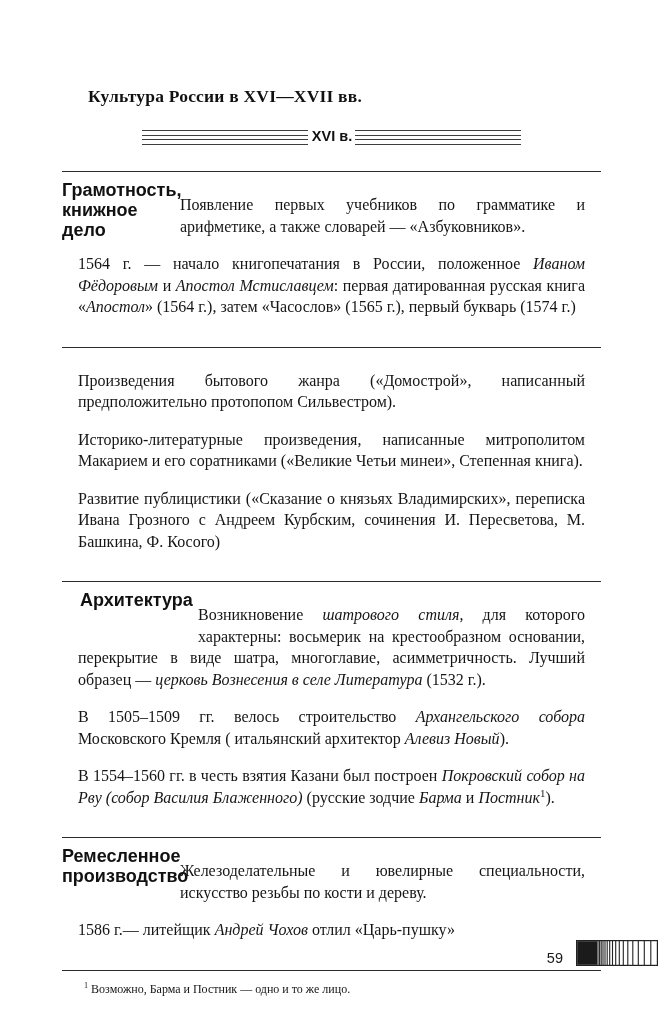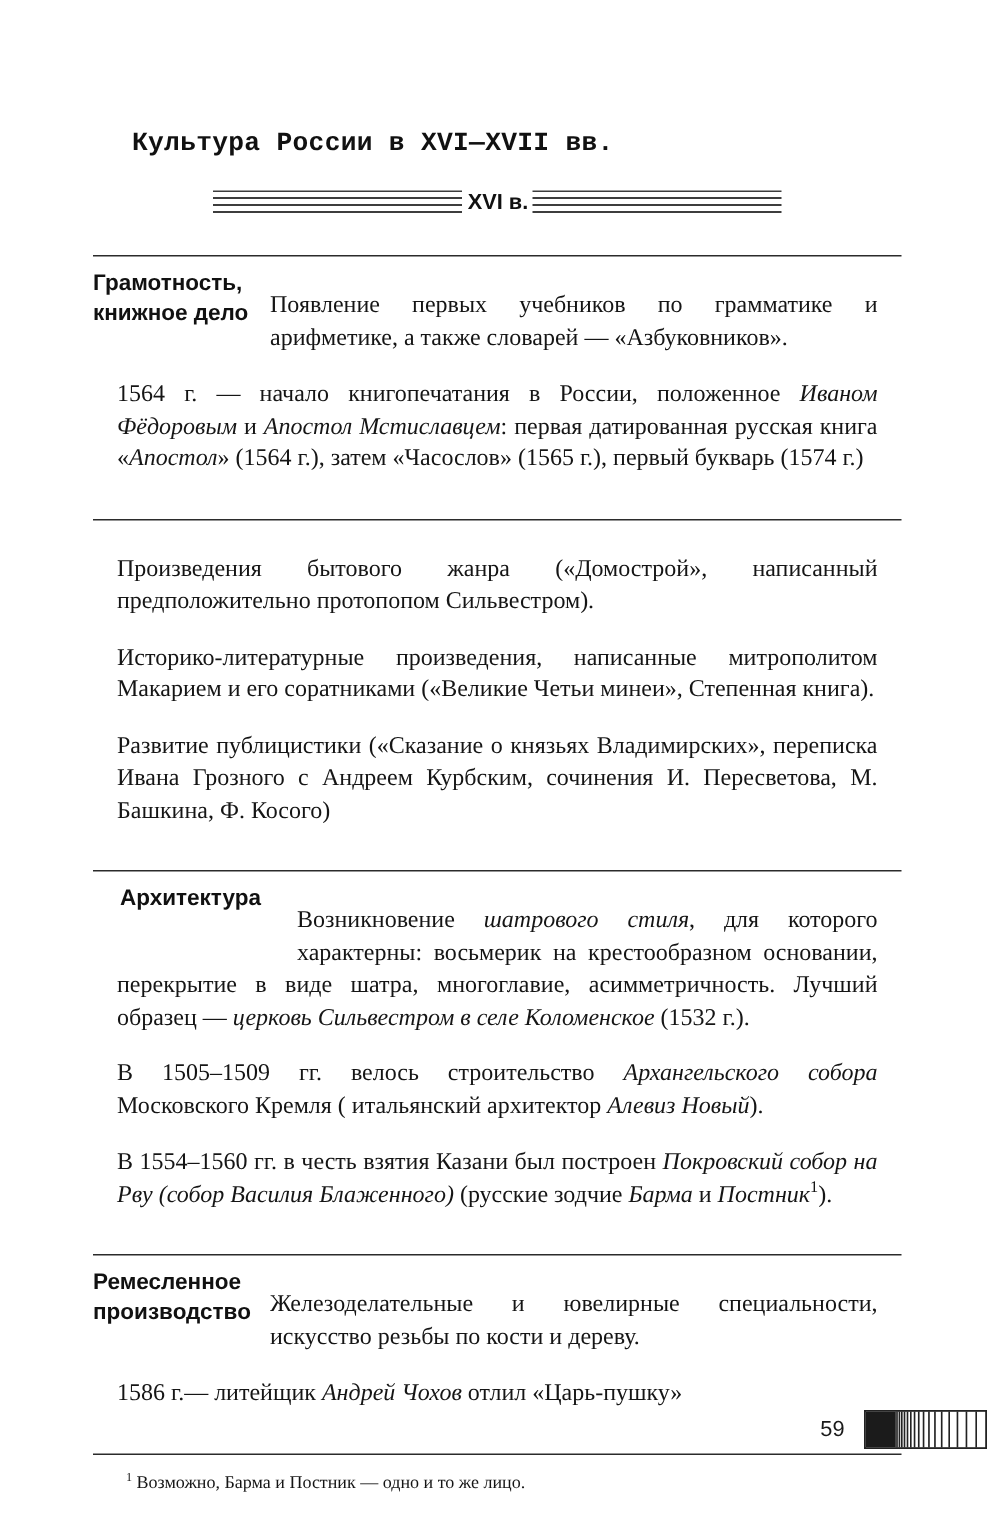--- a/index.html
+++ b/index.html
@@ -18,29 +18,29 @@
     margin: 0 auto;
   }
   .content {
     position: absolute;
     left: 62px;
     top: 0;
     width: 539px;
   }
   .doc-title {
     margin: 86px 0 0 26px;
-    font-family: Liberation Mono, monospace;
+    font-family: Liberation Serif, serif;
     font-weight: bold;
     font-size: 17.5px;
     letter-spacing: 0.2px;
     color: #111;
   }
   .era-header {
     display: flex;
-    align-items: flex-start;
+    align-items: center;
     justify-content: center;
     margin-top: 21px;
     font-family: "Liberation Sans", sans-serif;
     font-weight: bold;
     font-size: 14.5px;
     color: #111;
   }
   .era-rule {
     width: 166px;
     height: 15px;
@@ -57,21 +57,21 @@
     border-top: 1.5px solid #2b2b2b;
     padding: 6px 0 13px 0;
     overflow: hidden; 
   }
   .section-term {
     float: left;
     width: 118px;
     padding-top: 2px;
     font-family: "Liberation Sans", sans-serif;
     font-weight: bold;
-    font-size: 15px;
+    font-size: 18px;
     line-height: 20px;
     white-space: pre-line;
     color: #111;
   }
   .section-body {
     text-align: justify;
     font-size: 16px;
     line-height: 21.5px;
   }
   .section-body p { margin: 16px; }
@@ -85,21 +85,21 @@
     border-top: 1.5px solid #2b2b2b;
     padding: 8px 0 0 22px;
     font-size: 12px;
     line-height: 20px;
   }
   .footer {
     position: absolute;
     top: 940px;
     right: 2px;
     display: flex;
-    align-items: center;
+    align-items: flex-end;
     gap: 13px;
   }
   .page-number {
     font-family: "Liberation Sans", sans-serif;
     font-size: 14.5px;
     color: #1a1a1a;
   }
   .stripes-icon { display: block; }
 </style>
 </head>
@@ -130,21 +130,21 @@
     <div class="section-body">
             <p><span>Произведения бытового жанра («Домострой», написанный предположительно протопопом Сильвестром).</span></p>
             <p><span>Историко-литературные произведения, написанные митрополитом Макарием и его соратниками («Великие Четьи минеи», Степенная книга).</span></p>
             <p><span>Развитие публицистики («Сказание о князьях Владимирских», переписка Ивана Грозного с Андреем Курбским, сочинения И. Пересветова, М. Башкина, Ф. Косого)</span></p>
           </div>
   </div>
 
   <div class="section">
     <div class="section-term" style="min-height: 43px; margin-left: 18px;">Архитектура</div>
     <div class="section-body">
-            <p><span>Возникновение </span><i>шатрового стиля</i><span>, для которого характерны: восьмерик на крестообразном основании, перекрытие в виде шатра, многоглавие, асимметричность. Лучший образец — </span><i>церковь Сильвестром в селе Коломенское</i><span> (1532 г.).</span></p>
+            <p><span>Возникновение </span><i>шатрового стиля</i><span>, для которого характерны: восьмерик на крестообразном основании, перекрытие в виде шатра, многоглавие, асимметричность. Лучший образец — </span><i>церковь Вознесения в селе Литература</i><span> (1532 г.).</span></p>
             <p><span>В 1505–1509 гг. велось строительство </span><i>Архангельского собора</i><span> Московского Кремля ( итальянский архитектор </span><i>Алевиз Новый</i><span>).</span></p>
             <p><span>В 1554–1560 гг. в честь взятия Казани был построен </span><i>Покровский собор на Рву (собор Василия Блаженного)</i><span> (русские зодчие </span><i>Барма</i><span> и </span><i>Постник</i><sup>1</sup><span>).</span></p>
           </div>
   </div>
 
   <div class="section">
     <div class="section-term" style="min-height: 64.5px;">Ремесленное
 производство</div>
     <div class="section-body">
             <p><span>Железоделательные и ювелирные специальности, искусство резьбы по кости и дереву.</span></p>

